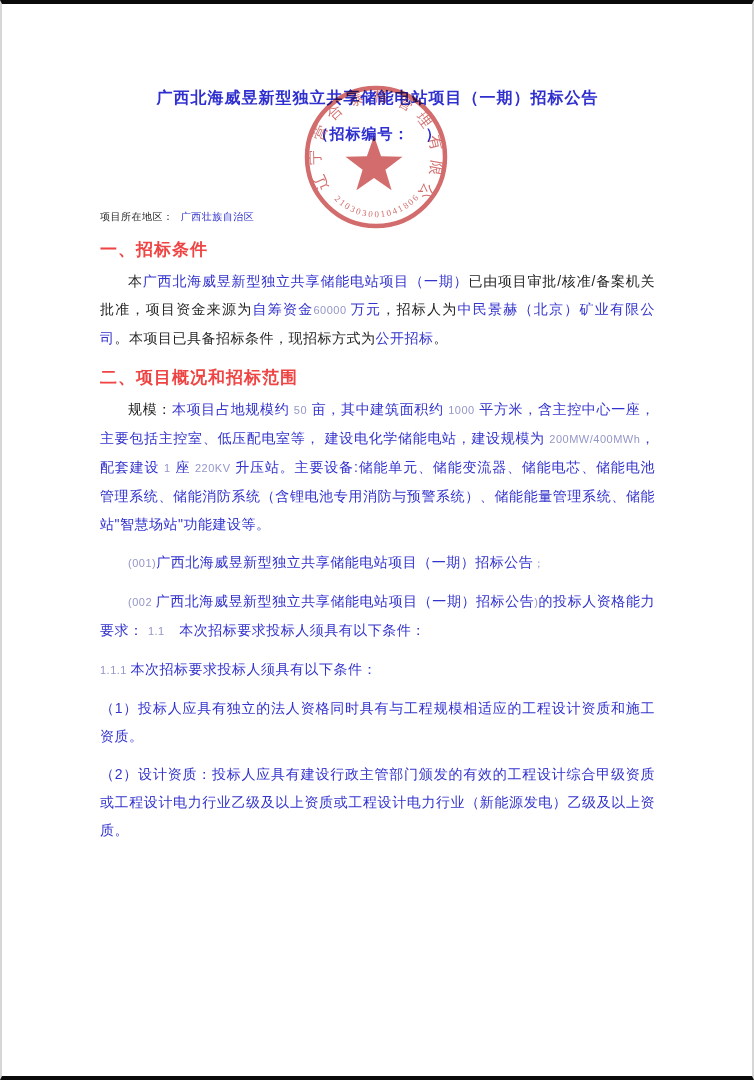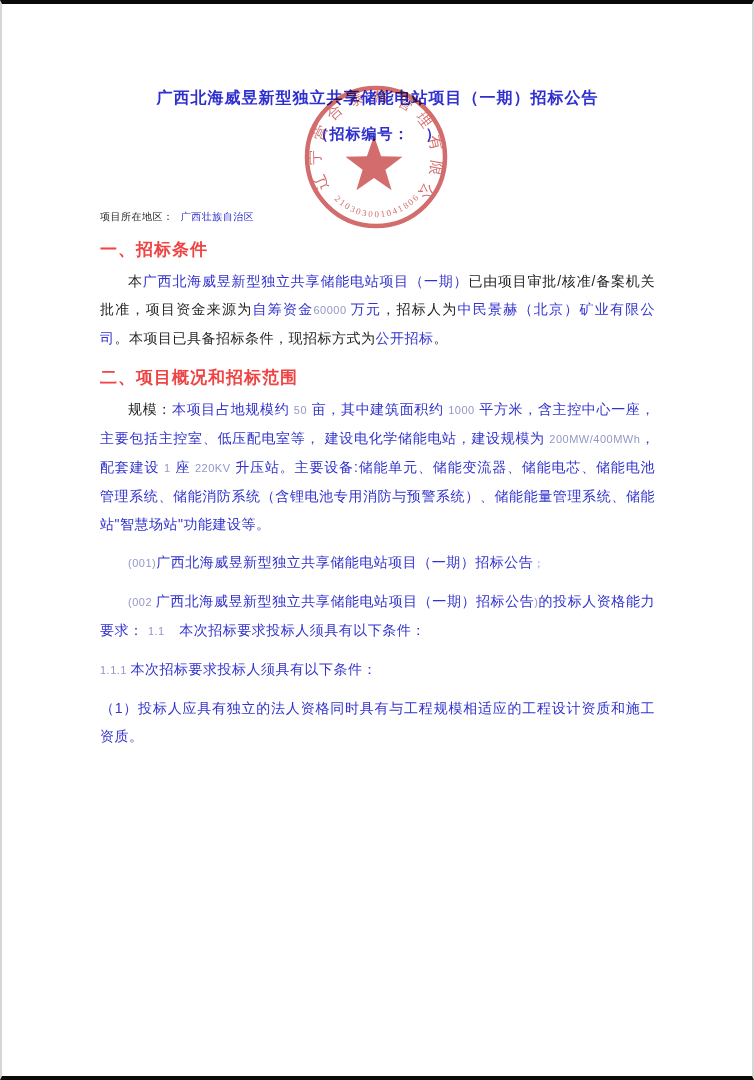--- a/index.html
+++ b/index.html
@@ -72,15 +72,16 @@
     <h2 class="sec-heading">一、招标条件</h2>
     <p class="para wide indent"><span class="sg-k">本</span><span class="sg-b">广西北海威昱新型独立共享储能电站项目（一期）</span><span class="sg-k">已由项目审批/核准/备案机关批准，项目资金来源为</span><span class="sg-b">自筹资金</span><span class="sg-n">60000 </span><span class="sg-b">万元</span><span class="sg-k">，招标人为</span><span class="sg-b">中民景赫（北京）矿业有限公司</span><span class="sg-k">。本项目已具备招标条件，现招标方式为</span><span class="sg-b">公开招标</span><span class="sg-k">。</span></p>
 
     <h2 class="sec-heading">二、项目概况和招标范围</h2>
     <p class="para wide indent"><span class="sg-k">规模：</span><span class="sg-b">本项目占地规模约 </span><span class="sg-n">50</span><span class="sg-b"> 亩，其中建筑面积约 </span><span class="sg-n">1000</span><span class="sg-b"> 平方米，含主控中心一座，主要包括主控室、低压配电室等， 建设电化学储能电站，建设规模为 </span><span class="sg-n">200MW/400MWh</span><span class="sg-b">，配套建设 </span><span class="sg-n">1</span><span class="sg-b"> 座 </span><span class="sg-n">220KV</span><span class="sg-b"> 升压站。主要设备:储能单元、储能变流器、储能电芯、储能电池管理系统、储能消防系统（含锂电池专用消防与预警系统）、储能能量管理系统、储能站"智慧场站"功能建设等。</span></p>
     <p class="para norm indent"><span class="sg-n">(001)</span><span class="sg-b">广西北海威昱新型独立共享储能电站项目（一期）招标公告</span><span class="sg-n">；</span></p>
 
     <p class="para norm indent"><span class="sg-n">(002 </span><span class="sg-b">广西北海威昱新型独立共享储能电站项目（一期）招标公告</span><span class="sg-n">)</span><span class="sg-b">的投标人资格能力要求： </span><span class="sg-n">1.1</span><span class="sg-b">　本次招标要求投标人须具有以下条件：</span></p>
     <p class="para norm"><span class="sg-n">1.1.1 </span><span class="sg-b">本次招标要求投标人须具有以下条件：</span></p>
     <p class="para norm gap"><span class="sg-b">（1）投标人应具有独立的法人资格同时具有与工程规模相适应的工程设计资质和施工资质。</span></p>
+    <p class="para norm gap"><span class="sg-b">（2）设计资质：投标人应具有建设行政主管部门颁发的有效的工程设计综合甲级资质或工程设计电力行业乙级及以上资质或工程设计电力行业（新能源发电）乙级及以上资质。</span></p>
 
   </div>
 </div>
 
 </body></html>

